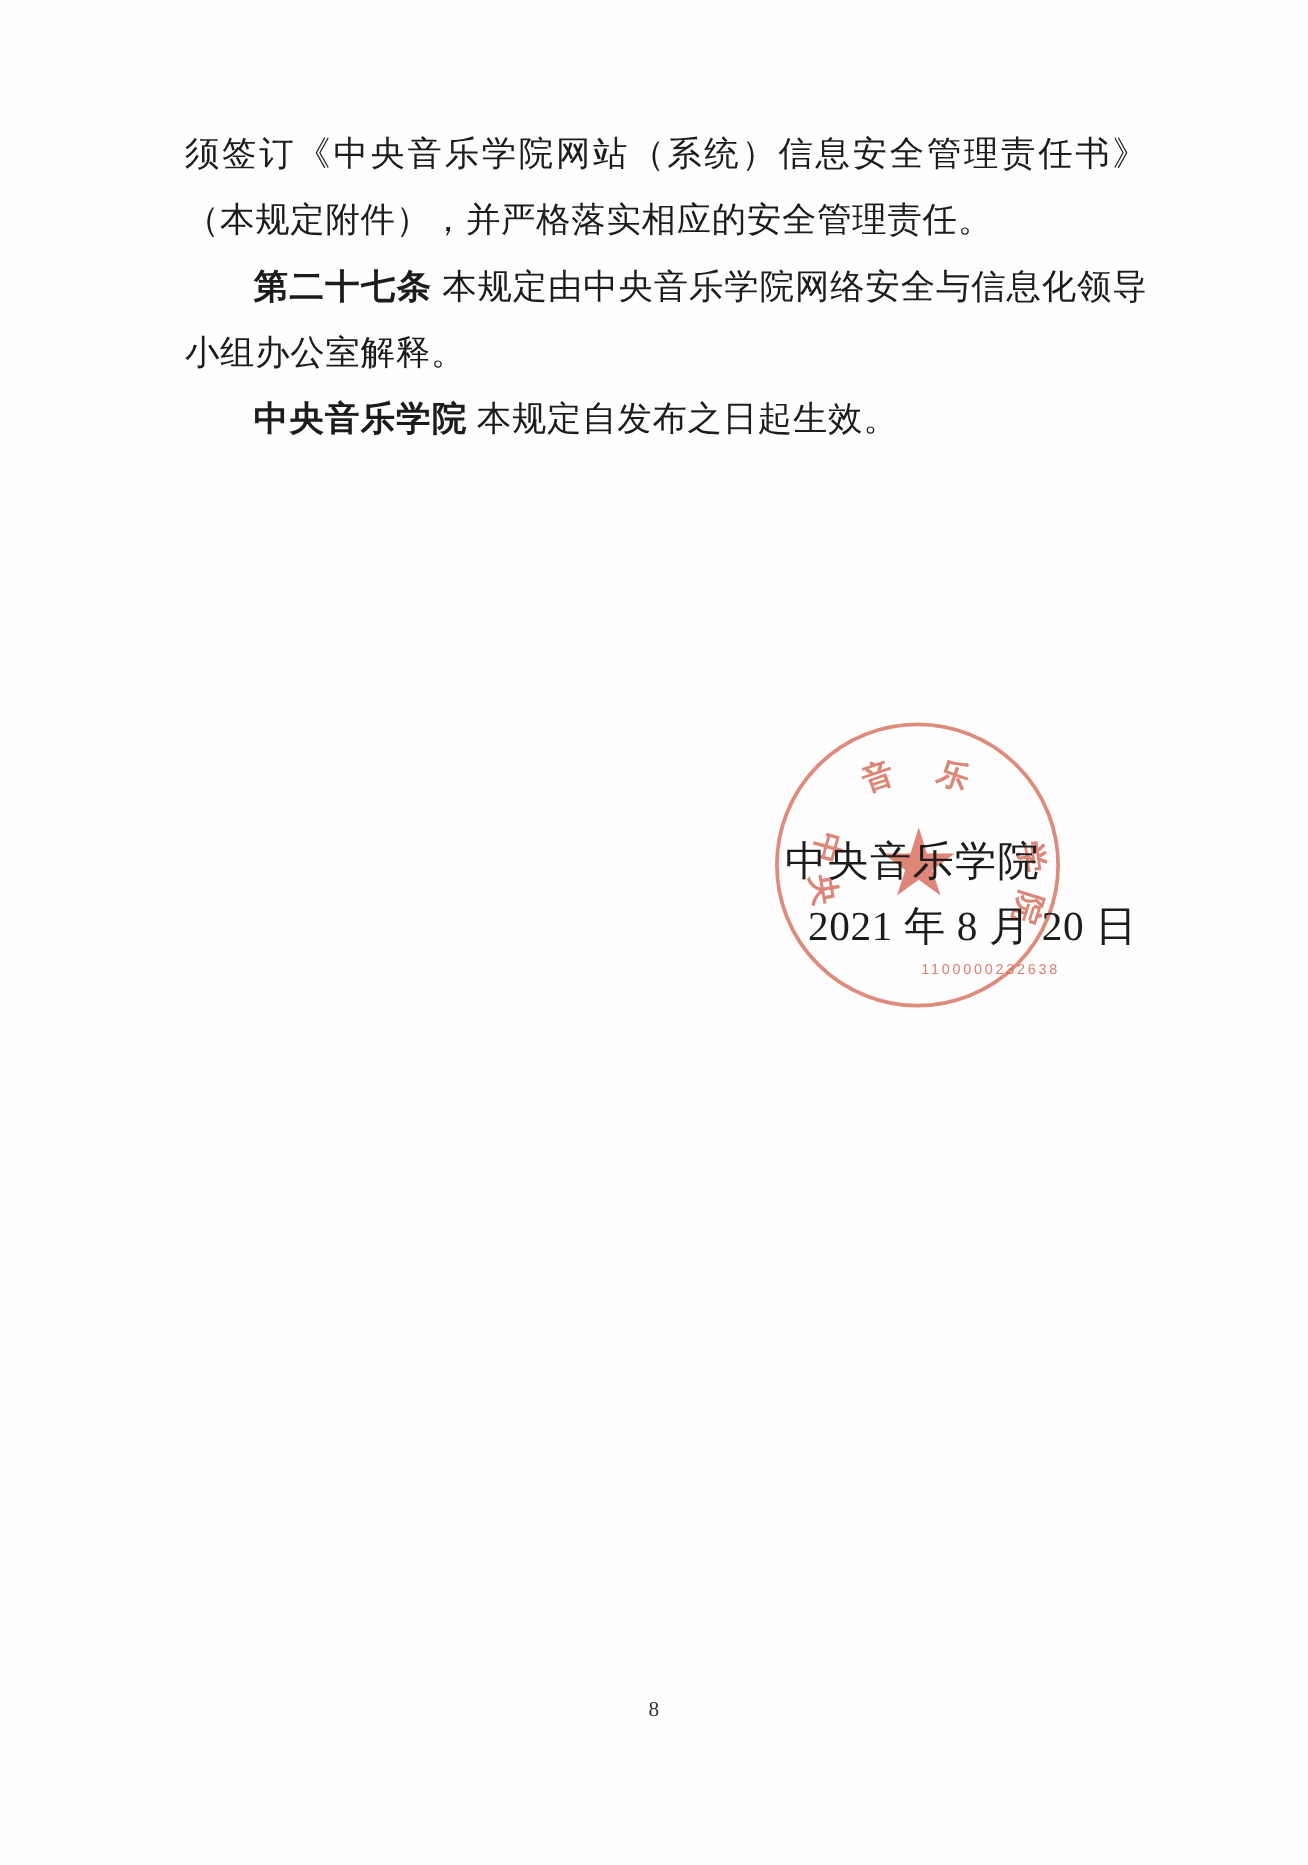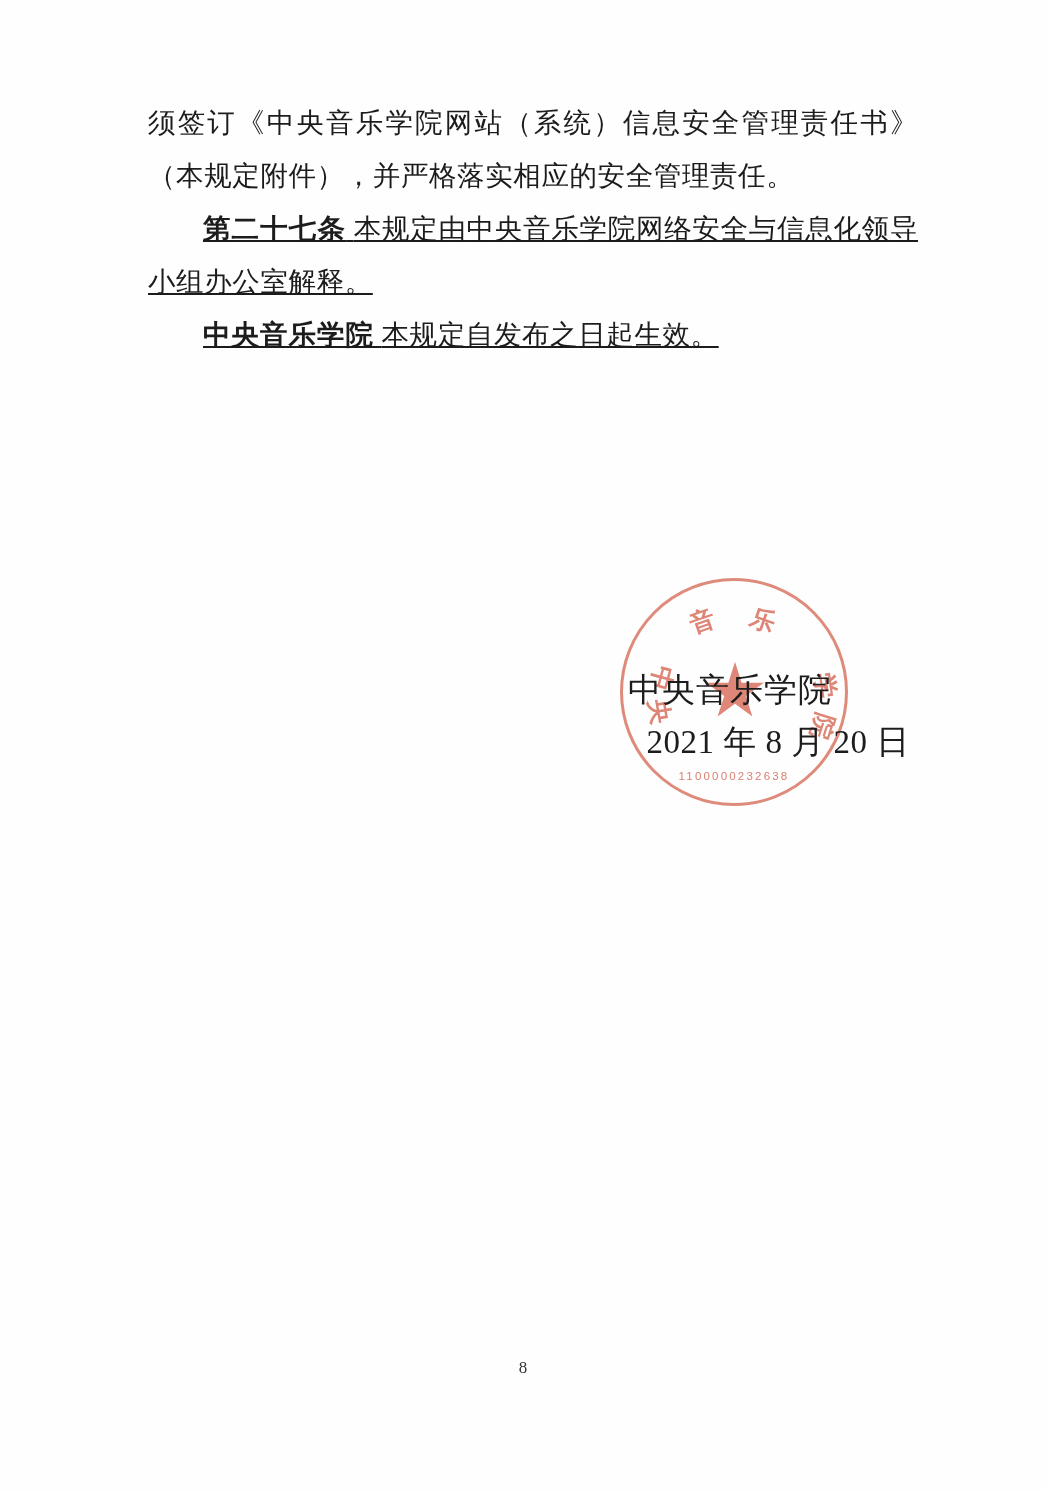--- a/index.html
+++ b/index.html
@@ -32,21 +32,20 @@
     font-size: 27.5px;
     line-height: 53px;
     letter-spacing: 0.6px;
     text-align: justify;
     text-justify: inter-ideograph;
     margin: 0;
     color: #1c1c1c;
   }
   .indent {
     text-indent: 55px;
-    text-decoration: underline;
   }
   .article-label {
     font-weight: bold;
     letter-spacing: 1px;
   }
   .spacer-line {
     height: 53px;
   }
 
   
@@ -91,21 +90,21 @@
     font-family: "Liberation Serif", serif;
     font-size: 25px;
     letter-spacing: 3px;
     font-weight: bold;
   }
   .seal-code {
     position: absolute;
     left: 0;
     bottom: 26px;
     width: 228px;
-    text-align: center;
+    text-align: right;
     font-family: "Liberation Sans", sans-serif;
     font-size: 11.5px;
     letter-spacing: 2.2px;
     color: #d8715f;
     opacity: 0.9;
   }
 
   .signature {
     position: absolute;
     left: 628px;

